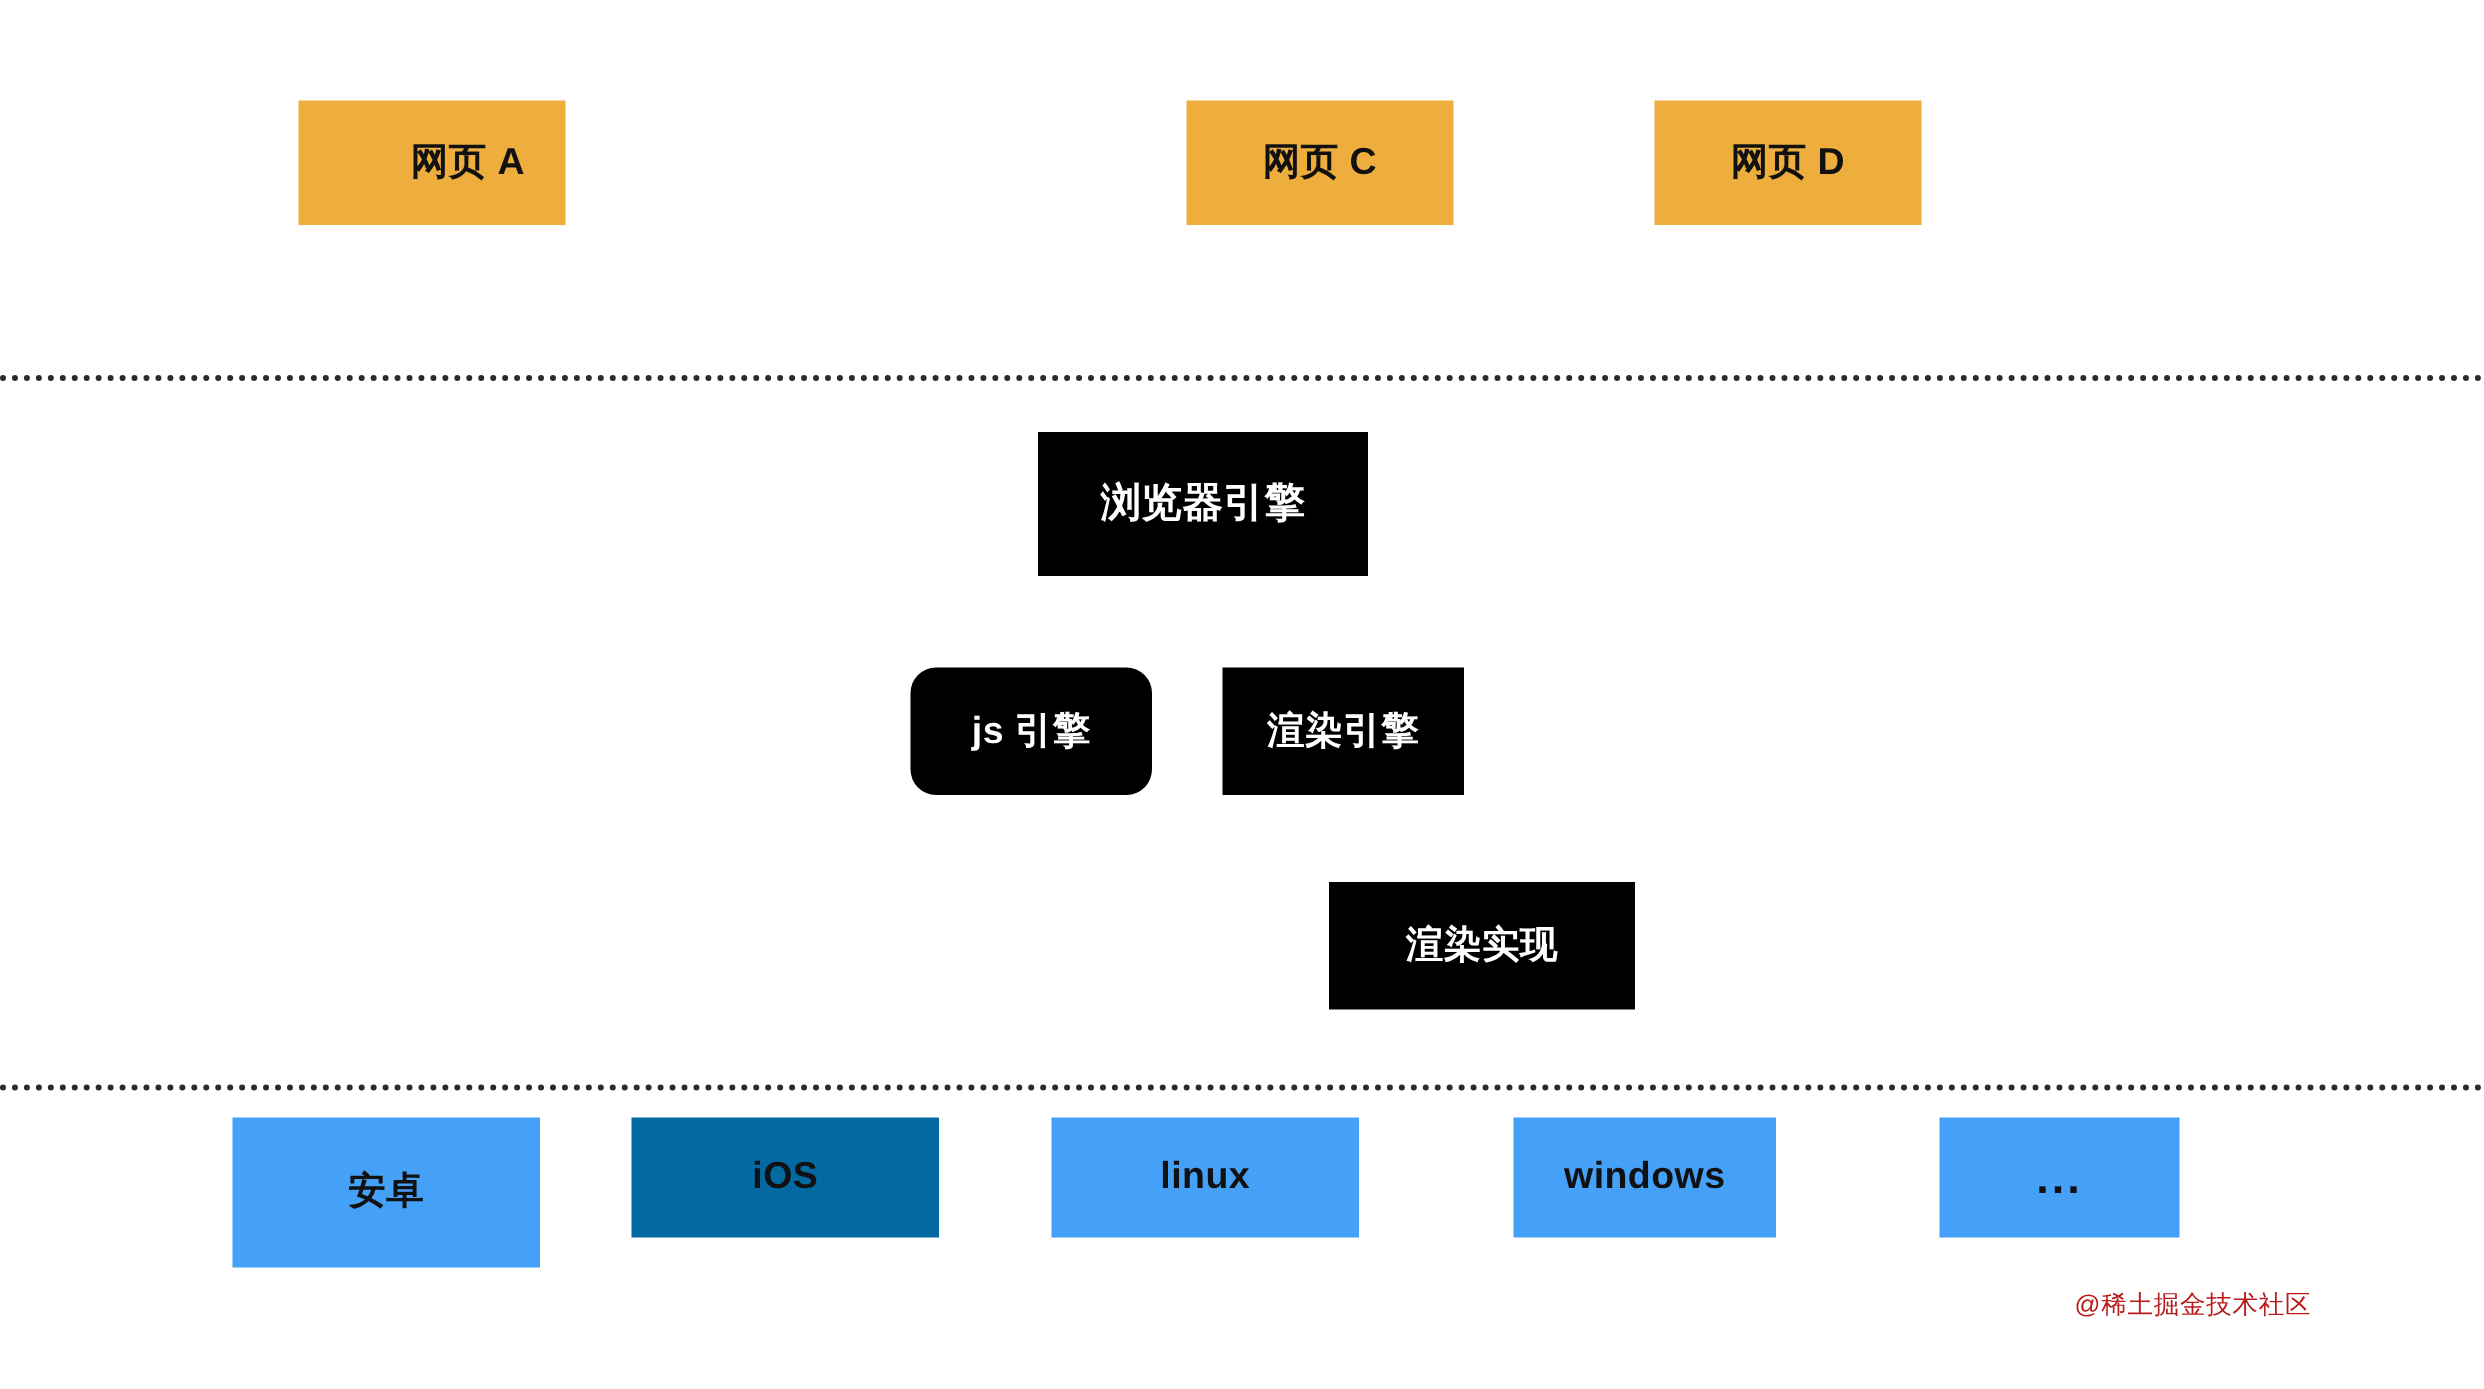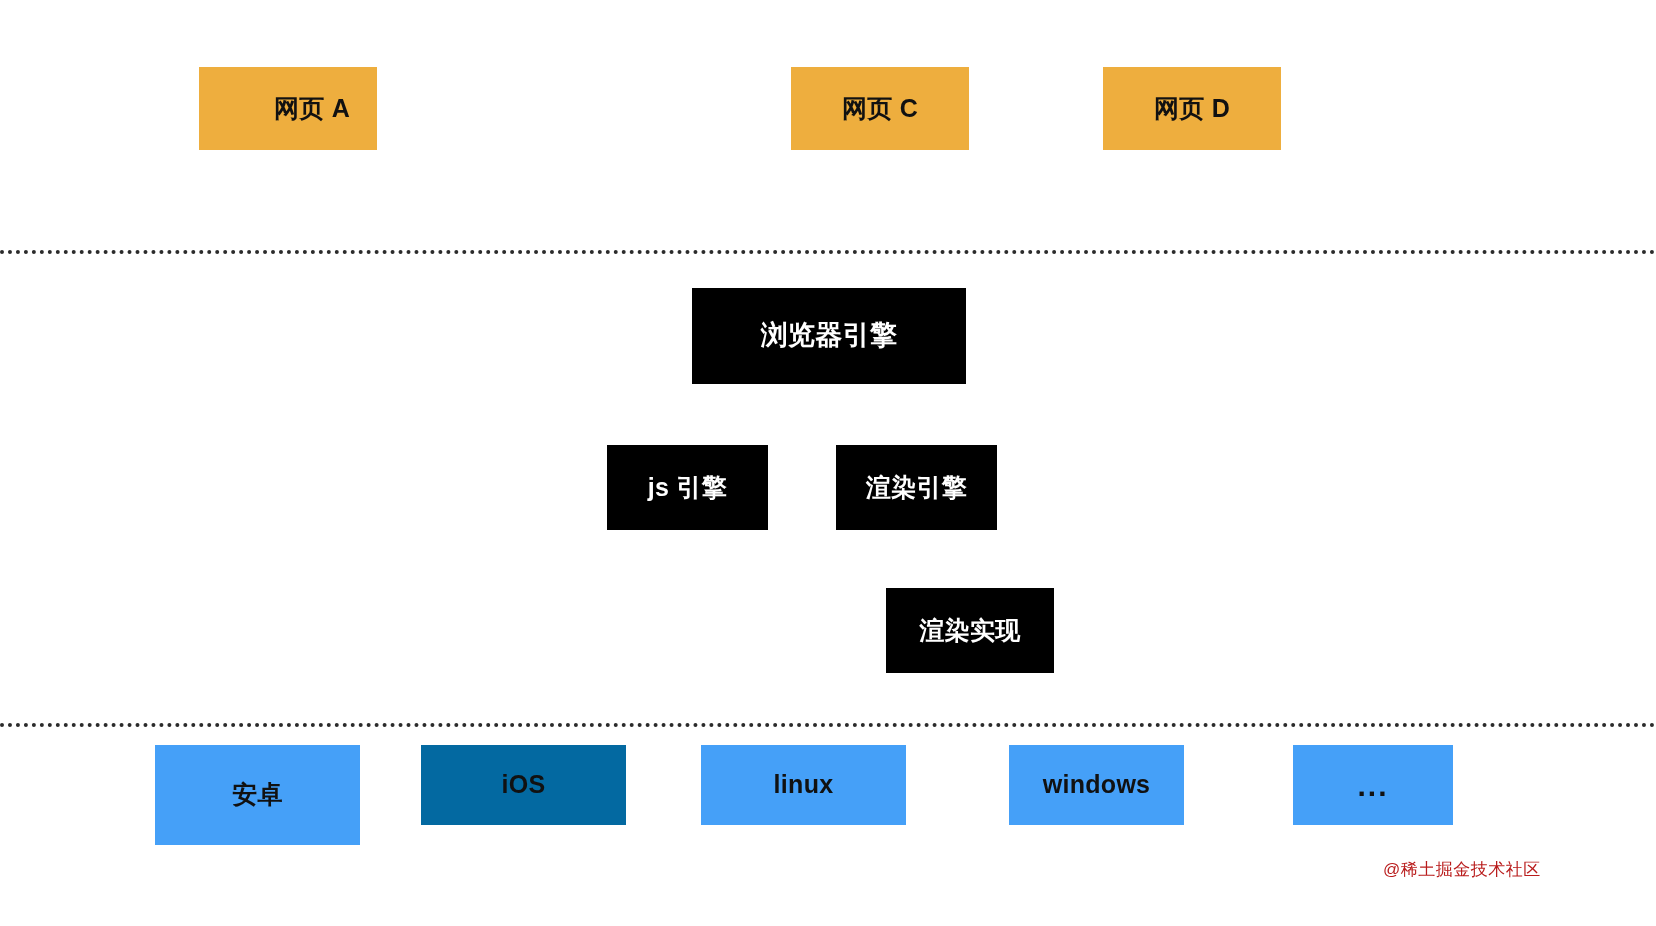--- a/index.html
+++ b/index.html
@@ -78,30 +78,30 @@
   </div>
   <div class="box box-page" style="left: 791px; top: 67px; width: 178px; height: 83px; background: rgb(238, 174, 62);">
     <span>网页 C</span>
   </div>
   <div class="box box-page" style="left: 1103px; top: 67px; width: 178px; height: 83px; background: rgb(238, 174, 62);">
     <span>网页 D</span>
   </div>
 
   <div class="divider" style="top: 250px; border-top-color: rgb(43, 43, 43);"></div>
 
-  <div class="box box-engine big" style="left: 692px; top: 288px; width: 274px; height: 96px; background: rgb(0, 0, 0); color: rgb(255, 255, 255);">
+  <div class="box box-engine big" style="left: 692px; top: 288px; width: 220px; height: 96px; background: rgb(0, 0, 0); color: rgb(255, 255, 255);">
     <span>浏览器引擎</span>
   </div>
-  <div class="box box-engine" style="left: 607px; top: 445px; width: 161px; height: 85px; background: rgb(0, 0, 0); color: rgb(255, 255, 255);">
+  <div class="box box-engine" style="left: 607px; top: 445px; width: 161px; height: 85px; background: rgb(0, 0, 0); color: rgb(255, 255, 255); border-radius: 17px;">
     <span>js 引擎</span>
   </div>
-  <div class="box box-engine" style="left: 836px; top: 445px; width: 161px; height: 85px; background: rgb(0, 0, 0); color: rgb(255, 255, 255);">
+  <div class="box box-engine" style="left: 815px; top: 445px; width: 161px; height: 85px; background: rgb(0, 0, 0); color: rgb(255, 255, 255);">
     <span>渲染引擎</span>
   </div>
-  <div class="box box-engine" style="left: 886px; top: 588px; width: 168px; height: 85px; background: rgb(0, 0, 0); color: rgb(255, 255, 255);">
+  <div class="box box-engine" style="left: 886px; top: 588px; width: 204px; height: 85px; background: rgb(0, 0, 0); color: rgb(255, 255, 255);">
     <span>渲染实现</span>
   </div>
 
   <div class="divider" style="top: 723px; border-top-color: rgb(43, 43, 43);"></div>
 
   <div class="box box-os" style="left: 155px; top: 745px; width: 205px; height: 100px; background: rgb(69, 160, 248);">
     <span>安卓</span>
   </div>
   <div class="box box-os" style="left: 421px; top: 745px; width: 205px; height: 80px; background: #0369a1;">
     <span>iOS</span>

